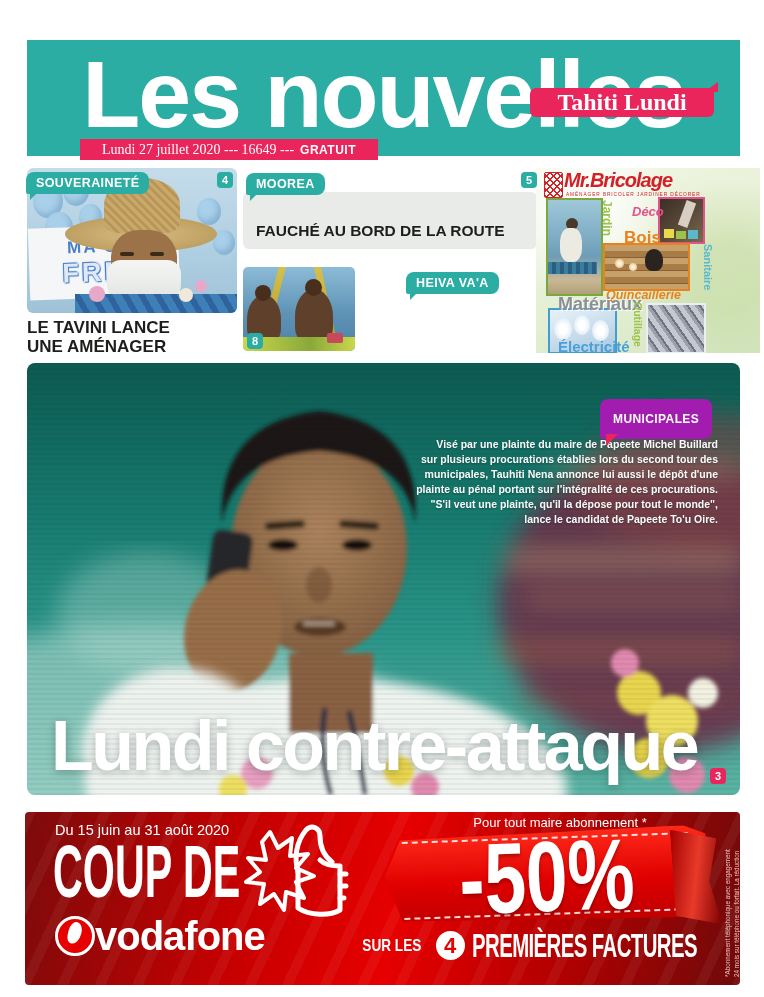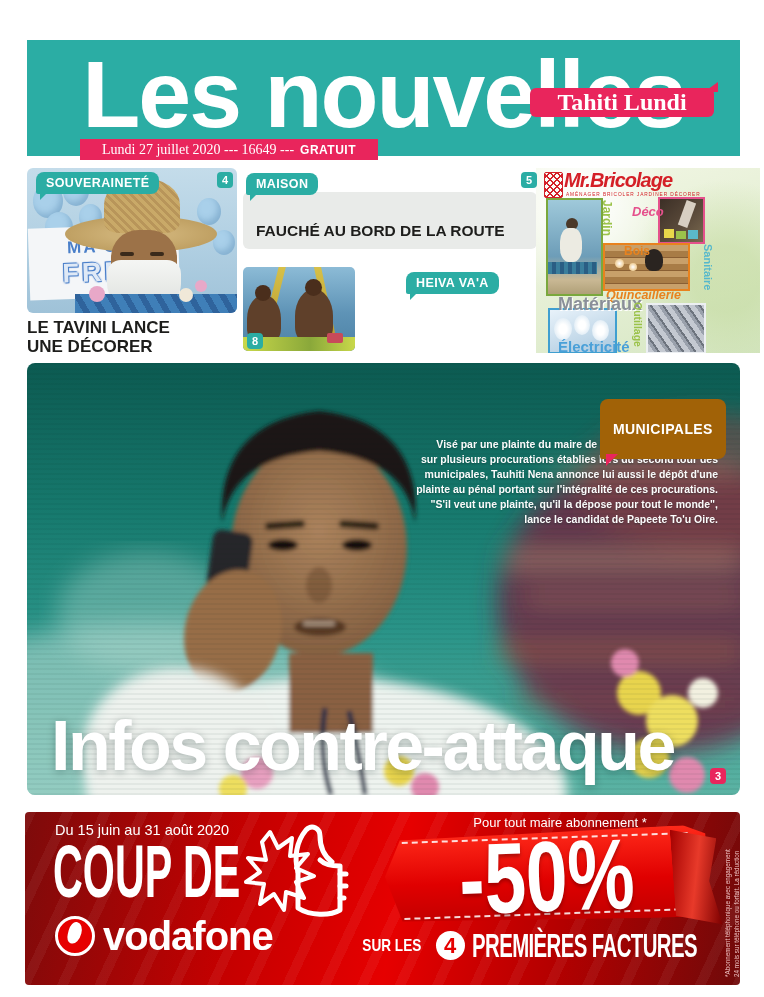--- a/index.html
+++ b/index.html
@@ -20,21 +20,21 @@
     font-family:"Liberation Serif",serif;font-size:24px;font-weight:bold;}
   .brand-badge::after{content:"";position:absolute;right:-4px;top:-6px;
     border-left:14px solid transparent;border-bottom:10px solid #e9255c;}
 
   
   .tag{color:#fff;font-weight:bold;font-size:12.5px;letter-spacing:.4px;
     padding:4px 10px 4px 10px;border-radius:8px 8px 8px 2px;white-space:nowrap;z-index:5;}
   .tag-teal{background:#2bada4;}
   .tag-teal::after{content:"";position:absolute;left:4px;bottom:-6px;
     border:5px solid transparent;border-top-color:#2bada4;border-left-color:#2bada4;}
-  .tag-crimson{background:#a16207;font-size:14px;padding:22px 13px;}
+  .tag-crimson{background:#a21caf;font-size:12px;padding:13px 13px;}
   .tag-crimson::after{content:"";position:absolute;left:6px;bottom:-7px;
     border:6px solid transparent;border-top-color:#e9255c;border-left-color:#e9255c;}
   .pgbadge{width:16px;height:16px;border-radius:4px;background:#2bada4;color:#fff;
     font-size:11px;font-weight:bold;display:flex;align-items:center;justify-content:center;z-index:6;}
   .pgbadge.crimson{background:#e9255c;}
 
   
   .head-dark{color:#1d1d1b;font-weight:bold;line-height:1.14;white-space:pre;}
 
   
@@ -104,21 +104,21 @@
     letter-spacing:-2.5px;line-height:1;white-space:nowrap;text-shadow:0 2px 8px rgba(0,30,30,.3);z-index:4;}
 
   
   .voda{left:25px;top:812px;width:715px;height:173px;border-radius:4px;overflow:hidden;
     background:linear-gradient(100deg,#7d0b0b 0%,#c40000 30%,#e60000 52%,#b30000 75%,#6f0a0a 100%);}
   .voda::before{content:"";position:absolute;inset:0;
     background:repeating-linear-gradient(115deg,rgba(255,255,255,.05) 0 10px,transparent 10px 34px);}
   .voda-period{left:30px;top:10px;color:#fff;font-size:14.5px;}
   .coup{left:28px;top:22px;color:#fff;font-size:75px;font-weight:bold;line-height:1;
     transform:scaleX(.55);transform-origin:left top;white-space:nowrap;}
-  .voda-logo-row{left:30px;top:104px;display:flex;gap:8px;}
+  .voda-logo-row{left:30px;top:104px;display:flex;gap:0;}
   .voda-circle{width:40px;height:40px;border-radius:50%;background:#e60000;border:3px solid #fff;
     display:flex;align-items:flex-start;justify-content:center;box-sizing:border-box;}
   .voda-drop{width:13px;height:22px;background:#fff;border-radius:50% 50% 60% 40%;
     transform:rotate(14deg) translateY(3px);}
   .voda-word{color:#fff;font-size:40px;font-weight:bold;letter-spacing:-1px;line-height:40px;}
   .voda-cond{left:385px;top:3px;width:300px;text-align:center;color:#fff;font-size:13px;}
   .ribbon{left:360px;top:18px;width:322px;height:92px;transform:rotate(-2deg);
     background:linear-gradient(180deg,#ff2a1a 0%,#e00000 55%,#c00000 100%);
     clip-path:polygon(0 45%,5% 6%,93% 0,100% 10%,100% 90%,93% 100%,5% 94%);
     box-shadow:0 4px 10px rgba(60,0,0,.5);}
@@ -169,26 +169,26 @@
     <div class="abs hat-crown"></div>
     <div class="abs face-t"></div>
     <div class="abs eye-t" style="left:93px;top:84px;"></div>
     <div class="abs eye-t" style="left:123px;top:84px;"></div>
     <div class="abs mask"></div>
     <div class="abs shirt-t"></div>
     <div class="abs flower-t" style="left:62px;top:118px;width:16px;height:16px;background:#e8a8c8;"></div>
     <div class="abs flower-t" style="left:152px;top:120px;width:14px;height:14px;background:#f0e8d8;"></div>
     <div class="abs flower-t" style="left:168px;top:112px;width:12px;height:12px;background:#e8a8c8;"></div>
   </div>
-  <div class="abs tag tag-teal" style="left:36px;top:172px;">SOUVERAINETÉ</div>
+  <div class="abs tag tag-teal" style="left:26px;top:172px;">SOUVERAINETÉ</div>
   <div class="abs pgbadge" style="left:217px;top:172px;">4</div>
-  <div class="abs head-dark" style="left:27px;top:318px;font-size:17px;"><span>LE TAVINI LANCE</span><br><span>UNE DÉCORER</span></div>
+  <div class="abs head-dark" style="left:27px;top:318px;font-size:17px;"><span>LE TAVINI LANCE</span><br><span>UNE AMÉNAGER</span></div>
 
   <div class="abs gray-box"></div>
-  <div class="abs tag tag-teal" style="left:246px;top:173px;">MAISON</div>
+  <div class="abs tag tag-teal" style="left:246px;top:173px;">MOOREA</div>
   <div class="abs pgbadge" style="left:521px;top:172px;">5</div>
   <div class="abs head-dark" style="left:256px;top:201px;font-size:15.5px;line-height:1.32;"><br><span>FAUCHÉ AU BORD DE LA ROUTE</span></div>
 
   <div class="abs photo-vaa">
     <div class="abs paddle" style="left:28px;top:-4px;width:7px;height:70px;transform:rotate(14deg);"></div>
     <div class="abs paddle" style="left:78px;top:-4px;width:7px;height:74px;transform:rotate(-12deg);"></div>
     <div class="abs paddler" style="left:4px;top:28px;width:34px;height:48px;"></div>
     <div class="abs paddler" style="left:52px;top:22px;width:38px;height:54px;"></div>
     <div class="abs" style="left:12px;top:18px;width:16px;height:16px;border-radius:50%;background:#4a2e1c;"></div>
     <div class="abs" style="left:62px;top:12px;width:17px;height:17px;border-radius:50%;background:#4a2e1c;"></div>
@@ -219,21 +219,21 @@
       <div class="abs" style="left:40px;top:4px;width:18px;height:22px;border-radius:50% 50% 40% 40%;background:#2a2420;"></div>
     </div>
     <div class="abs bphoto ph-bulbs">
       <div class="abs bulb" style="left:4px;top:8px;width:18px;height:22px;"></div>
       <div class="abs bulb" style="left:24px;top:5px;width:16px;height:20px;"></div>
       <div class="abs bulb" style="left:42px;top:10px;width:17px;height:21px;"></div>
     </div>
     <div class="abs bphoto ph-tools"></div>
     <div class="abs bword vert" style="left:64px;top:32px;color:#9bc24a;font-size:12px;">Jardin</div>
     <div class="abs bword" style="left:96px;top:36px;color:#e5518c;font-size:13px;font-style:italic;">Déco</div>
-    <div class="abs bword" style="left:88px;top:60px;color:#e8821e;font-size:12px;margin-top:16px;">Bois</div>
+    <div class="abs bword" style="left:88px;top:60px;color:#e8821e;font-size:17px;">Bois</div>
     <div class="abs bword vert" style="left:166px;top:76px;color:#56b8cc;font-size:11px;">Sanitaire</div>
     <div class="abs bword" style="left:70px;top:120px;color:#e8821e;font-size:12.5px;font-style:italic;">Quincaillerie</div>
     <div class="abs bword" style="left:22px;top:126px;color:#8a8f98;font-size:18px;text-shadow:1px 1px 0 #fff;">Matériaux</div>
     <div class="abs bword vert" style="left:96px;top:134px;color:#9bc24a;font-size:10.5px;">Outillage</div>
     <div class="abs bword" style="left:22px;top:170px;color:#4aa0d8;font-size:15px;">Électricité</div>
   </div>
 
   <div class="abs main-photo">
     <svg width="713" height="432" viewBox="0 0 713 432">
       <defs>
@@ -302,21 +302,21 @@
         <circle cx="372" cy="408" r="15" fill="#e8d44d"></circle>
           <circle cx="398" cy="424" r="14" fill="#e089ae"></circle>
       </g>
     </svg>
     <div class="abs sf-line" style="right:22px;top:74px;">Visé par une plainte du maire de Papeete Michel Buillard</div>
     <div class="abs sf-line" style="right:22px;top:89px;">sur plusieurs procurations établies lors du second tour des</div>
     <div class="abs sf-line" style="right:22px;top:104px;">municipales, Tauhiti Nena annonce lui aussi le dépôt d'une</div>
     <div class="abs sf-line" style="right:22px;top:119px;">plainte au pénal portant sur l'intégralité de ces procurations.</div>
     <div class="abs sf-line" style="right:22px;top:134px;">"S'il veut une plainte, qu'il la dépose pour tout le monde",</div>
     <div class="abs sf-line" style="right:22px;top:149px;">lance le candidat de Papeete To'u Oire.</div>
-    <div class="abs main-headline">Infos contre-attaque</div>
+    <div class="abs main-headline">Lundi contre-attaque</div>
     <div class="abs pgbadge crimson" style="right:14px;bottom:11px;z-index:5;">3</div>
   </div>
   <div class="abs tag tag-crimson" style="left:600px;top:399px;z-index:7;">MUNICIPALES</div>
 
   <div class="abs voda">
     <div class="abs voda-period">Du 15 juin au 31 août 2020</div>
     <div class="abs coup">COUP DE</div>
     <svg class="abs" style="left:215px;top:2px;z-index:2;" width="115" height="112" viewBox="0 0 115 112">
       <polygon points="30,18 38,34 52,24 50,42 68,40 56,54 74,62 56,68 64,84 46,78 44,96 34,80 20,90 24,70 6,68 20,58 8,44 26,46 22,28" fill="none" stroke="#ffffff" stroke-width="4" stroke-linejoin="round"></polygon>
       <g stroke="#ffffff" stroke-width="5" fill="none" stroke-linecap="round" stroke-linejoin="round">

